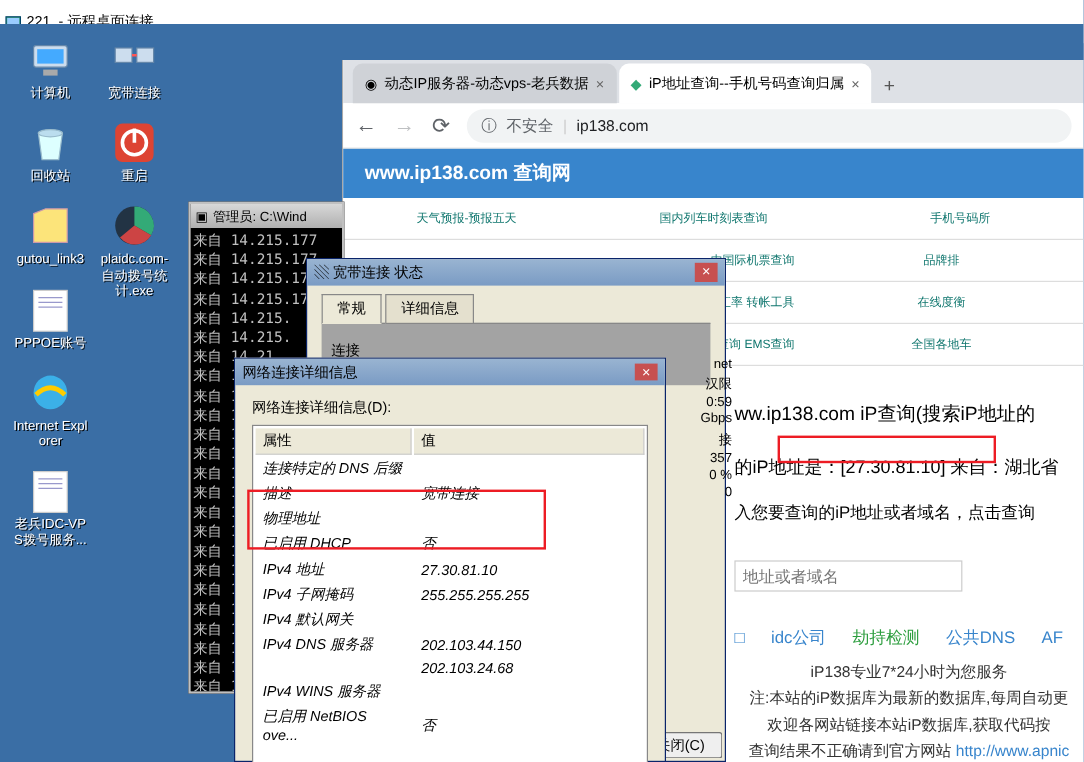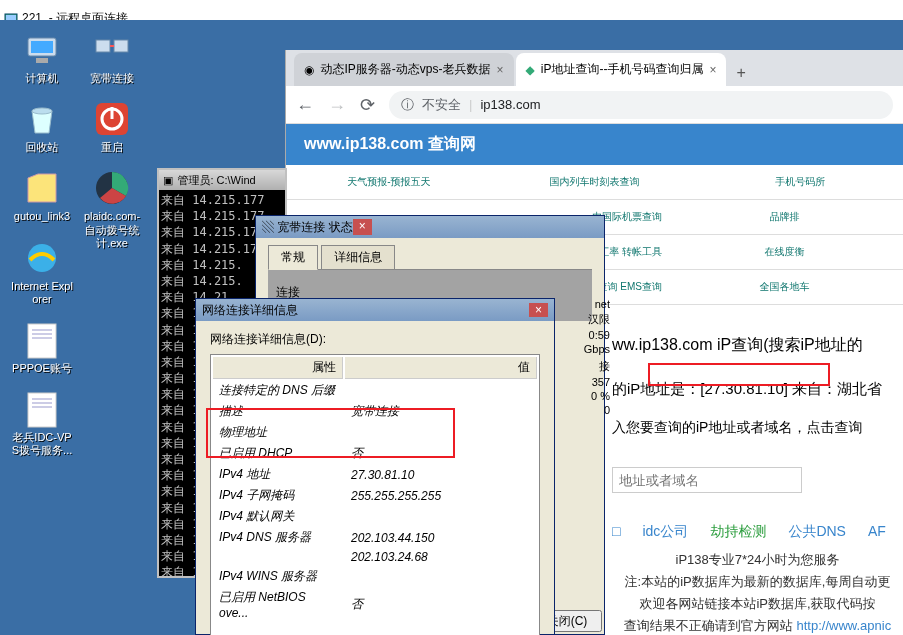--- a/index.html
+++ b/index.html
@@ -17,36 +17,36 @@
     .dicon .lbl { color: #fff; font-size: 11px; text-shadow: 1px 1px #000; line-height: 1.2; word-break: break-all; }
     .col2 { position: absolute; top: 10px; left: 80px; }
     
     
     .cmd-win { position: absolute; left: 157px; top: 168px; width: 130px; height: 410px; border: 2px solid #c0c0c0; background: #000; }
     .cmd-title { background: linear-gradient(#d8d8d8, #b0b0b0); height: 20px; font-size: 11px; padding: 2px 4px; display: flex; align-items: center; }
     .cmd-body { background: #000; color: #c0c0c0; font-family: "NSimSun", monospace; font-size: 12px; padding: 2px; white-space: pre; overflow: hidden; height: calc(100% - 20px); line-height: 1.35; }
     
     
     .bb-win { position: absolute; left: 255px; top: 215px; width: 350px; height: 420px; background: #ece9d8; border: 1px solid #0a246a; }
-    .win-title { background: linear-gradient(#99b4d1, #7a9bc4); height: 22px; color: #000; font-size: 12px; padding: 3px 6px; display: flex; justify-content: flex-start; }
+    .win-title { background: linear-gradient(#99b4d1, #7a9bc4); height: 22px; color: #000; font-size: 12px; padding: 3px 6px; display: flex; justify-content: space-between; }
     .tabbar { padding: 6px 6px 0 12px; font-size: 12px; }
     .tab { display: inline-block; padding: 3px 12px; border: 1px solid #888; background: #ece9d8; position: relative; top: 1px; }
     .tab.active { background: #ece9d8; border-bottom: 1px solid #ece9d8; z-index: 2; }
     .tab.inactive { background: #e4e0ce; }
     .bb-body { margin: 0 12px; border-top: 1px solid #888; padding: 14px 8px; font-size: 12px; background: #a3a3a3; }
     .bb-body .sec-label { margin-bottom: 6px; }
     .close-btn { width: 60px; height: 22px; font-size: 12px; }
 
     
     .det-win { position: absolute; left: 195px; top: 298px; width: 360px; height: 337px; background: #ece9d8; border: 1px solid #0a246a; }
     .det-win .win-title { justify-content: space-between; align-items: center; }
     .det-body { padding: 10px 14px; font-size: 12px; }
     .det-label { margin-bottom: 6px; }
     .det-table { width: 100%; border: 1px solid #888; background: #fff; font-size: 12px; height: 250px; }
-    .det-table th { text-align: right; background: #ece9d8; border-bottom: 1px solid #ccc; border-right: 1px solid #ccc; padding: 2px 6px; font-weight: normal; }
+    .det-table th { text-align: left; background: #ece9d8; border-bottom: 1px solid #ccc; border-right: 1px solid #ccc; padding: 2px 6px; font-weight: normal; }
     .det-table td { padding: 1px 6px; }
     .det-table td:first-child { width: 130px; }
     .det-table tbody tr { height: 16px; font-style: italic; }
     
     
     .redbox1 { position: absolute; border: 2px solid #ed1c24; left: 206px; top: 408px; width: 249px; height: 50px; z-index: 50; pointer-events: none; }
     .redbox2 { position: absolute; border: 2px solid #ed1c24; left: 648px; top: 363px; width: 182px; height: 23px; z-index: 50; pointer-events: none; }
     
     
     .browser { position: absolute; left: 285px; top: 50px; right: 0; bottom: 0; background: #fff; border-left: 1px solid #aaa; }
@@ -122,37 +122,37 @@
     <div class="dicon">
       <div class="ii">
           <svg width="40" height="40">
             <path d="M6 10 L16 6 L34 6 L34 34 L6 34 Z" fill="#fce47a" stroke="#c9a"></path>
           </svg>
         </div>
       <div class="lbl">gutou_link3</div>
     </div>
     <div class="dicon">
       <div class="ii">
-          <svg width="40" height="40">
-            <circle cx="20" cy="20" r="14" fill="#3bb0e8"></circle>
-            <path d="M8 22 Q20 10 32 22" stroke="#fc0" stroke-width="4" fill="none"></path>
-          </svg>
-        </div>
-      <div class="lbl">Internet Explorer</div>
-    </div>
-    <div class="dicon">
-      <div class="ii">
           <svg width="36" height="40">
             <rect x="4" y="4" width="28" height="34" fill="#fff" stroke="#ccc"></rect>
             <line x1="8" y1="10" x2="28" y2="10" stroke="#99c"></line>
             <line x1="8" y1="14" x2="28" y2="14" stroke="#99c"></line>
             <line x1="8" y1="18" x2="28" y2="18" stroke="#99c"></line>
           </svg>
         </div>
       <div class="lbl">PPPOE账号</div>
+    </div>
+    <div class="dicon">
+      <div class="ii">
+          <svg width="40" height="40">
+            <circle cx="20" cy="20" r="14" fill="#3bb0e8"></circle>
+            <path d="M8 22 Q20 10 32 22" stroke="#fc0" stroke-width="4" fill="none"></path>
+          </svg>
+        </div>
+      <div class="lbl">Internet Explorer</div>
     </div>
     <div class="dicon">
       <div class="ii">
           <svg width="36" height="40">
             <rect x="4" y="4" width="28" height="34" fill="#fff" stroke="#ccc"></rect>
             <line x1="8" y1="10" x2="28" y2="10" stroke="#99c"></line>
             <line x1="8" y1="14" x2="28" y2="14" stroke="#99c"></line>
             <line x1="8" y1="18" x2="28" y2="18" stroke="#99c"></line>
           </svg>
         </div>

